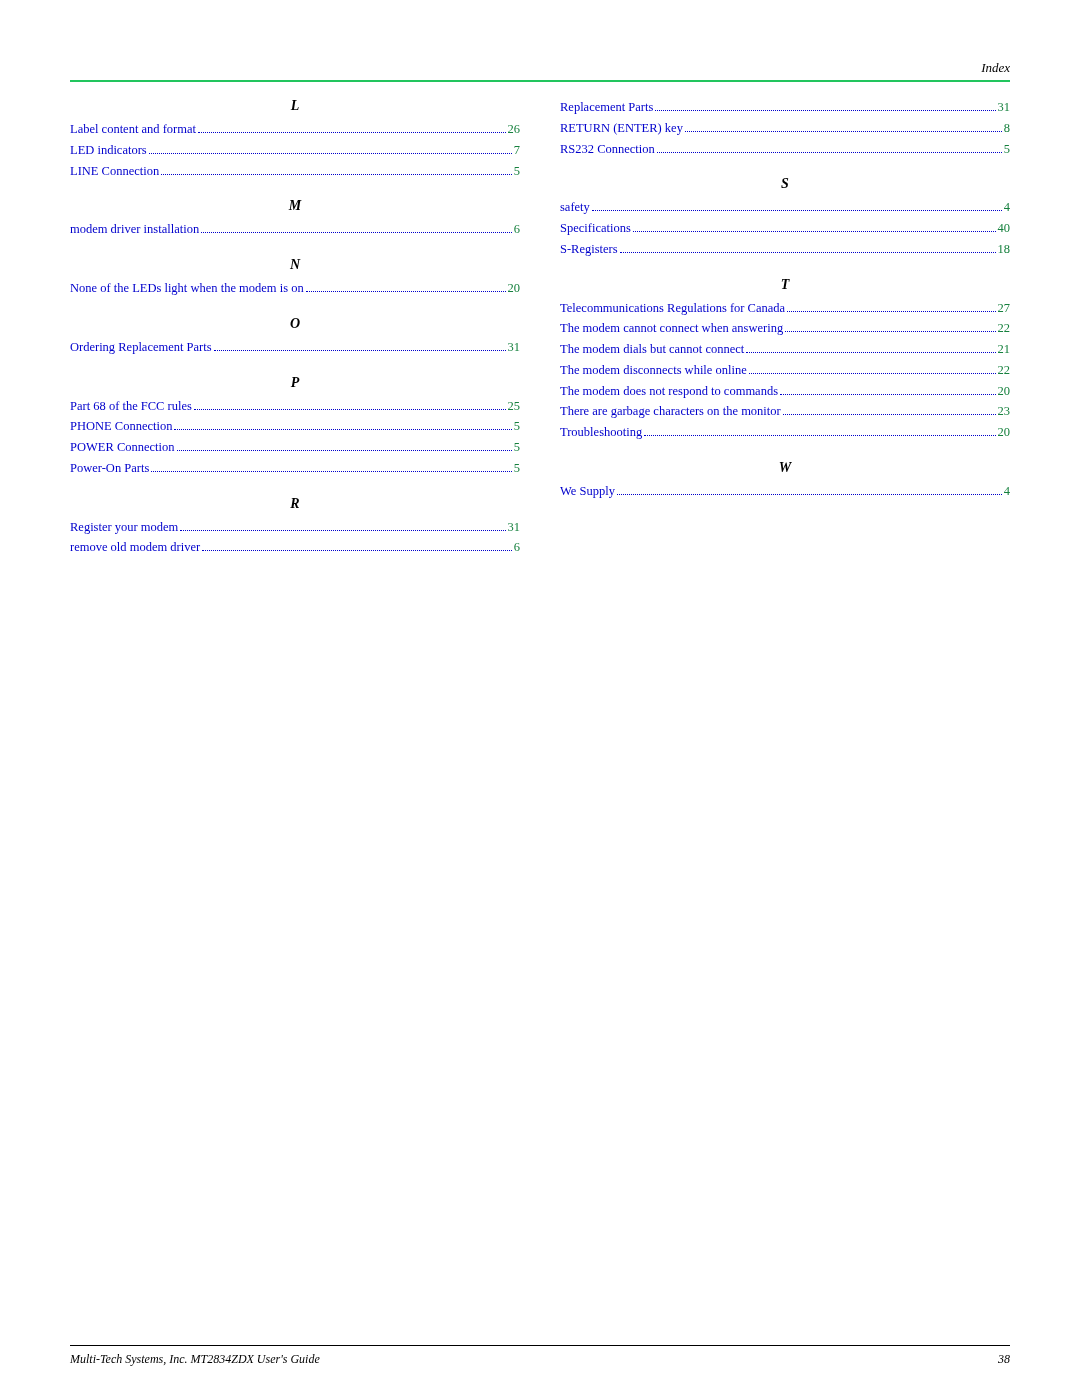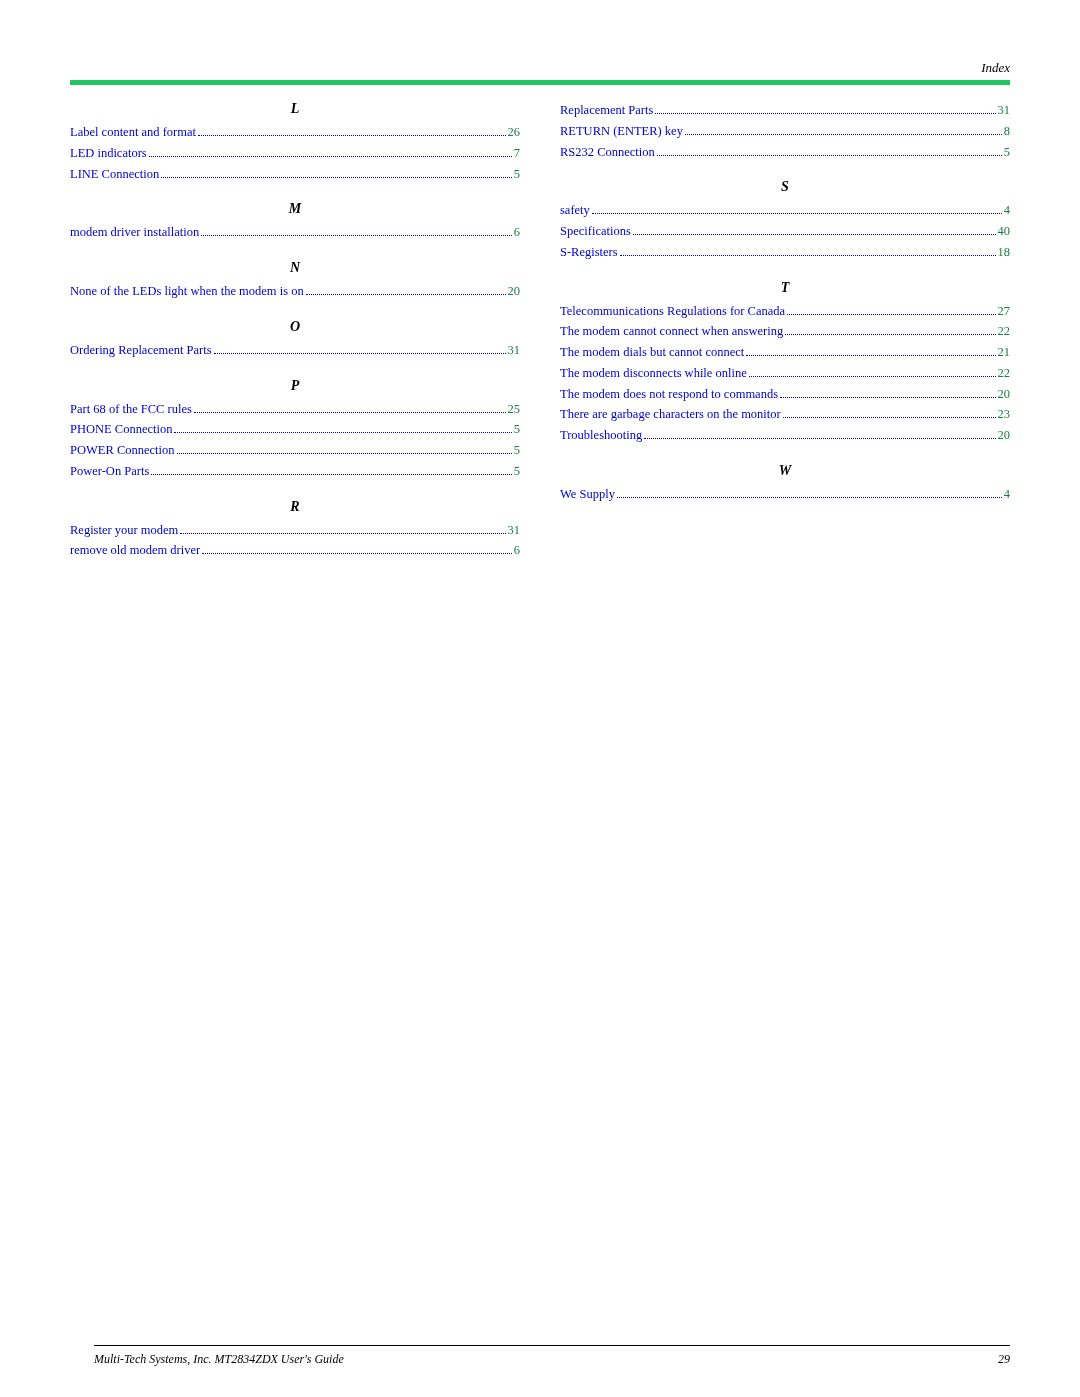--- a/index.html
+++ b/index.html
@@ -16,21 +16,21 @@
     .page {
       width: 1080px;
       min-height: 1397px;
       padding: 60px 70px 60px 70px;
       position: relative;
     }
 
     .header-line {
       display: flex;
       justify-content: flex-end;
-      border-bottom: 5px solid #22c55e;
+      border-bottom: 2px solid #22c55e;
       padding-bottom: 4px;
       margin-bottom: 16px;
     }
 
     .header-title {
       font-size: 13px;
       font-style: italic;
     }
 
     .content-columns {
@@ -85,21 +85,20 @@
     .footer {
       position: absolute;
       bottom: 30px;
       left: 70px;
       right: 70px;
       display: flex;
       justify-content: space-between;
       align-items: center;
       border-top: 1px solid #000;
       padding-top: 6px;
-      margin-left: 24px;
     }
 
     .footer-text {
       font-size: 12px;
       font-style: italic;
     }
 
     .footer-page {
       font-size: 12px;
       font-style: italic;
@@ -278,16 +277,16 @@
             <span class="entry-dots"></span>
             <span class="entry-page">4</span>
           </div>
         </div>
       </div>
 
   </div>
 
   <div class="footer">
     <span class="footer-text">Multi-Tech Systems, Inc. MT2834ZDX User's Guide</span>
-    <span class="footer-page">29</span>
+    <span class="footer-page">38</span>
   </div>
 
 </div>
 
 </body></html>

